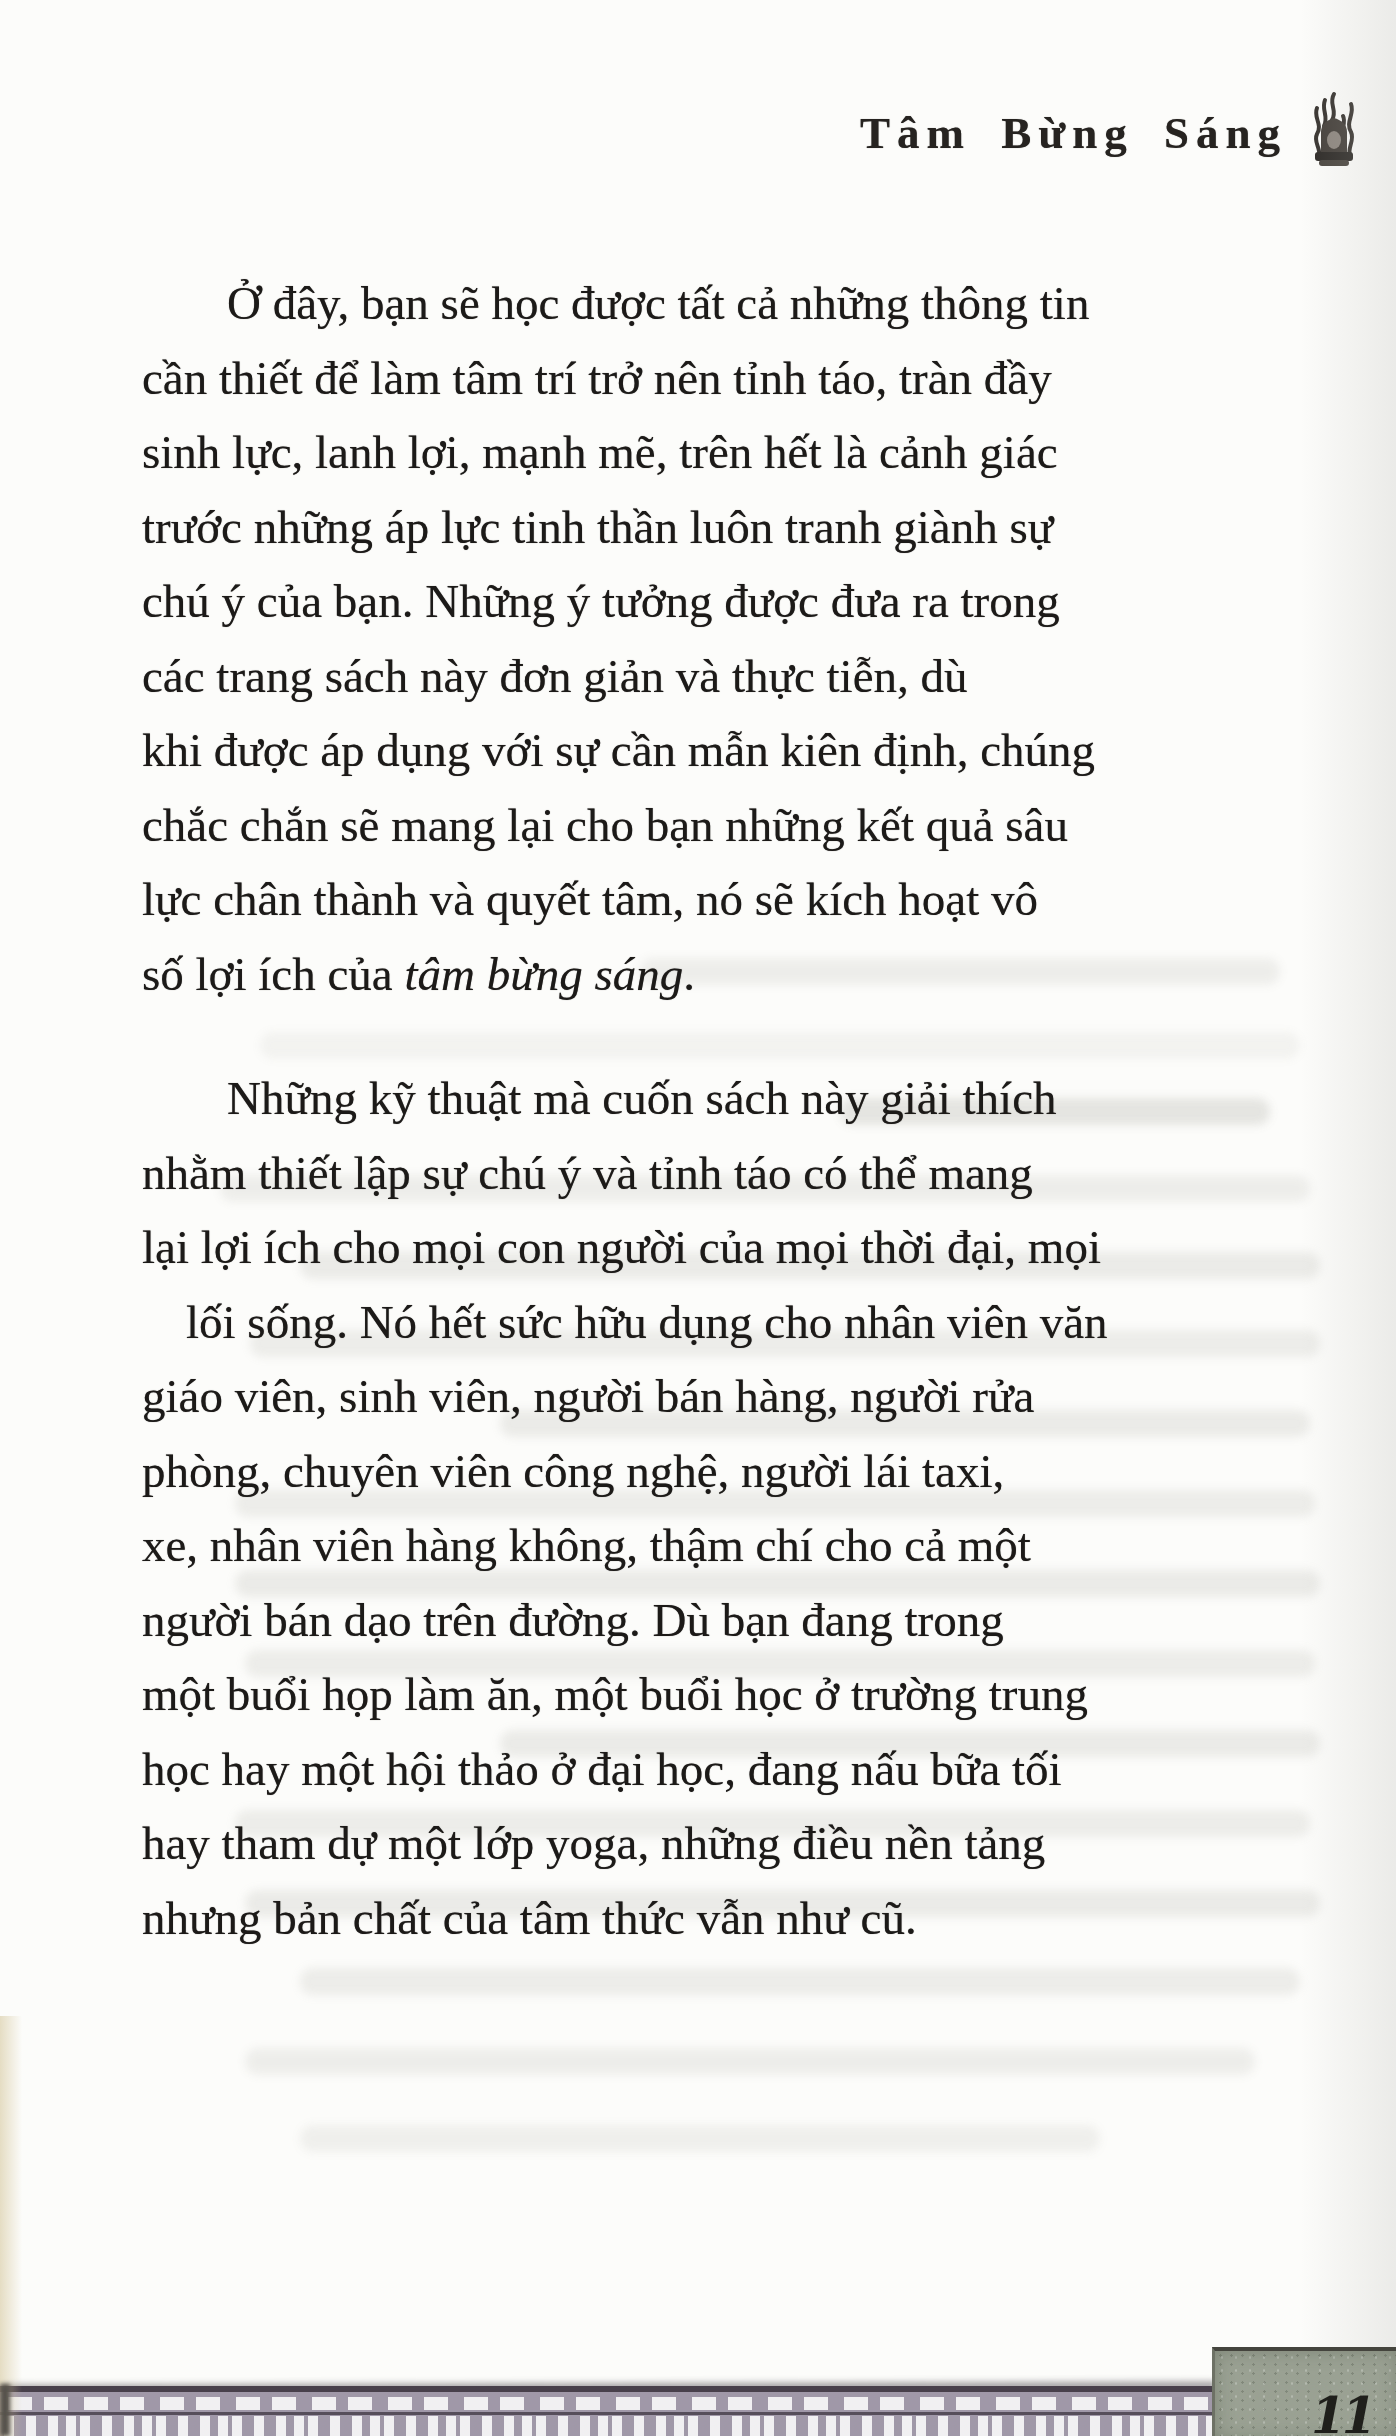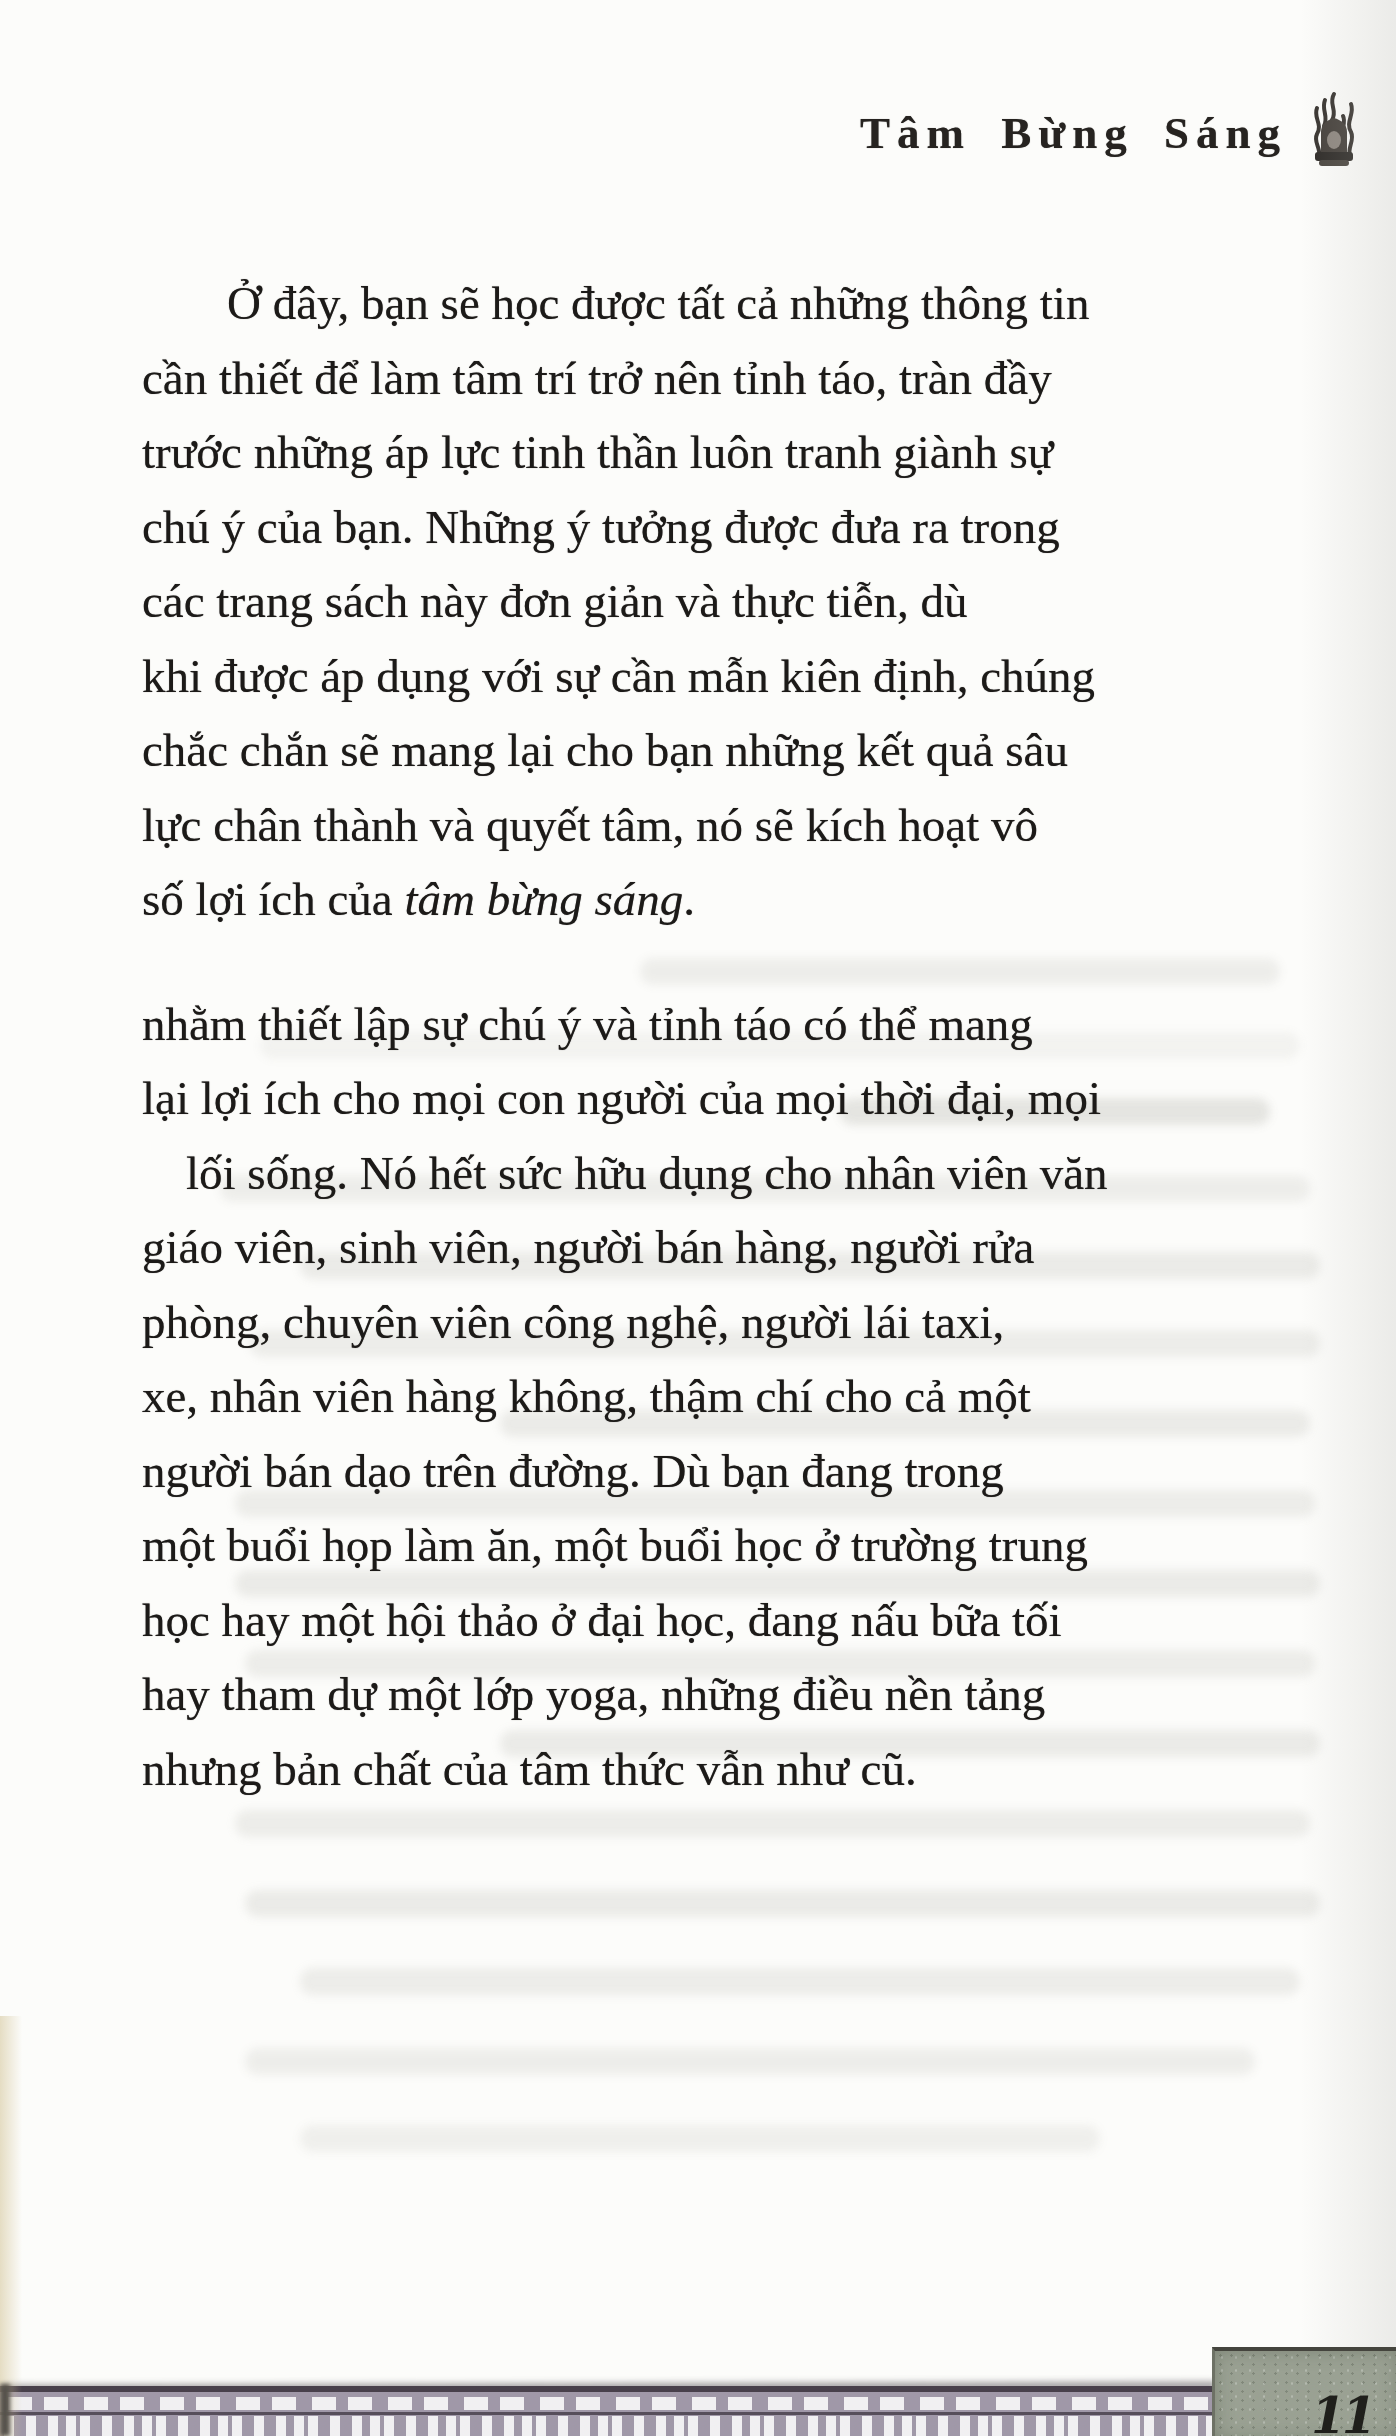--- a/index.html
+++ b/index.html
@@ -123,29 +123,31 @@
     <ellipse cx="31" cy="50" rx="7" ry="9" fill="#8d867f"></ellipse>
     <rect x="12" y="62" width="38" height="9" rx="3" fill="#2e2b28"></rect>
     <rect x="16" y="70" width="30" height="6" rx="3" fill="#4a453f"></rect>
   </svg>
 </div>
 
 <div class="text-col">
   <div class="para">
       <div class="line line-first" style="word-spacing: 0px;"><span>Ở đây, bạn sẽ học được tất cả những thông tin</span></div>
       <div class="line" style="word-spacing: 0px;"><span>cần thiết để làm tâm trí trở nên tỉnh táo, tràn đầy</span></div>
+      <div class="line" style="word-spacing: 0px;"><span>sinh lực, lanh lợi, mạnh mẽ, trên hết là cảnh giác</span></div>
       <div class="line" style="word-spacing: 0px;"><span>trước những áp lực tinh thần luôn tranh giành sự</span></div>
       <div class="line" style="word-spacing: 0px;"><span>chú ý của bạn. Những ý tưởng được đưa ra trong</span></div>
       <div class="line" style="word-spacing: 0px;"><span>các trang sách này đơn giản và thực tiễn, dù</span></div>
       <div class="line" style="word-spacing: 0px;"><span>khi được áp dụng với sự cần mẫn kiên định, chúng</span></div>
       <div class="line" style="word-spacing: 0px;"><span>chắc chắn sẽ mang lại cho bạn những kết quả sâu</span></div>
       <div class="line" style="word-spacing: 0px;"><span>lực chân thành và quyết tâm, nó sẽ kích hoạt vô</span></div>
       <div class="line line-last"><span>số lợi ích của </span><i>tâm bừng sáng</i><span>.</span></div>
     </div>
   <div class="para">
+      <div class="line line-first" style="word-spacing: 0px;"><span>Những kỹ thuật mà cuốn sách này giải thích</span></div>
       <div class="line" style="word-spacing: 0px;"><span>nhằm thiết lập sự chú ý và tỉnh táo có thể mang</span></div>
       <div class="line" style="word-spacing: 0px;"><span>lại lợi ích cho mọi con người của mọi thời đại, mọi</span></div>
       <div class="line" style="word-spacing: 0px; margin-left: 44px;"><span>lối sống. Nó hết sức hữu dụng cho nhân viên văn</span></div>
       <div class="line" style="word-spacing: 0px;"><span>giáo viên, sinh viên, người bán hàng, người rửa</span></div>
       <div class="line" style="word-spacing: 0px;"><span>phòng, chuyên viên công nghệ, người lái taxi,</span></div>
       <div class="line" style="word-spacing: 0px;"><span>xe, nhân viên hàng không, thậm chí cho cả một</span></div>
       <div class="line" style="word-spacing: 0px;"><span>người bán dạo trên đường. Dù bạn đang trong</span></div>
       <div class="line" style="word-spacing: 0px;"><span>một buổi họp làm ăn, một buổi học ở trường trung</span></div>
       <div class="line" style="word-spacing: 0px;"><span>học hay một hội thảo ở đại học, đang nấu bữa tối</span></div>
       <div class="line" style="word-spacing: 0px;"><span>hay tham dự một lớp yoga, những điều nền tảng</span></div>

